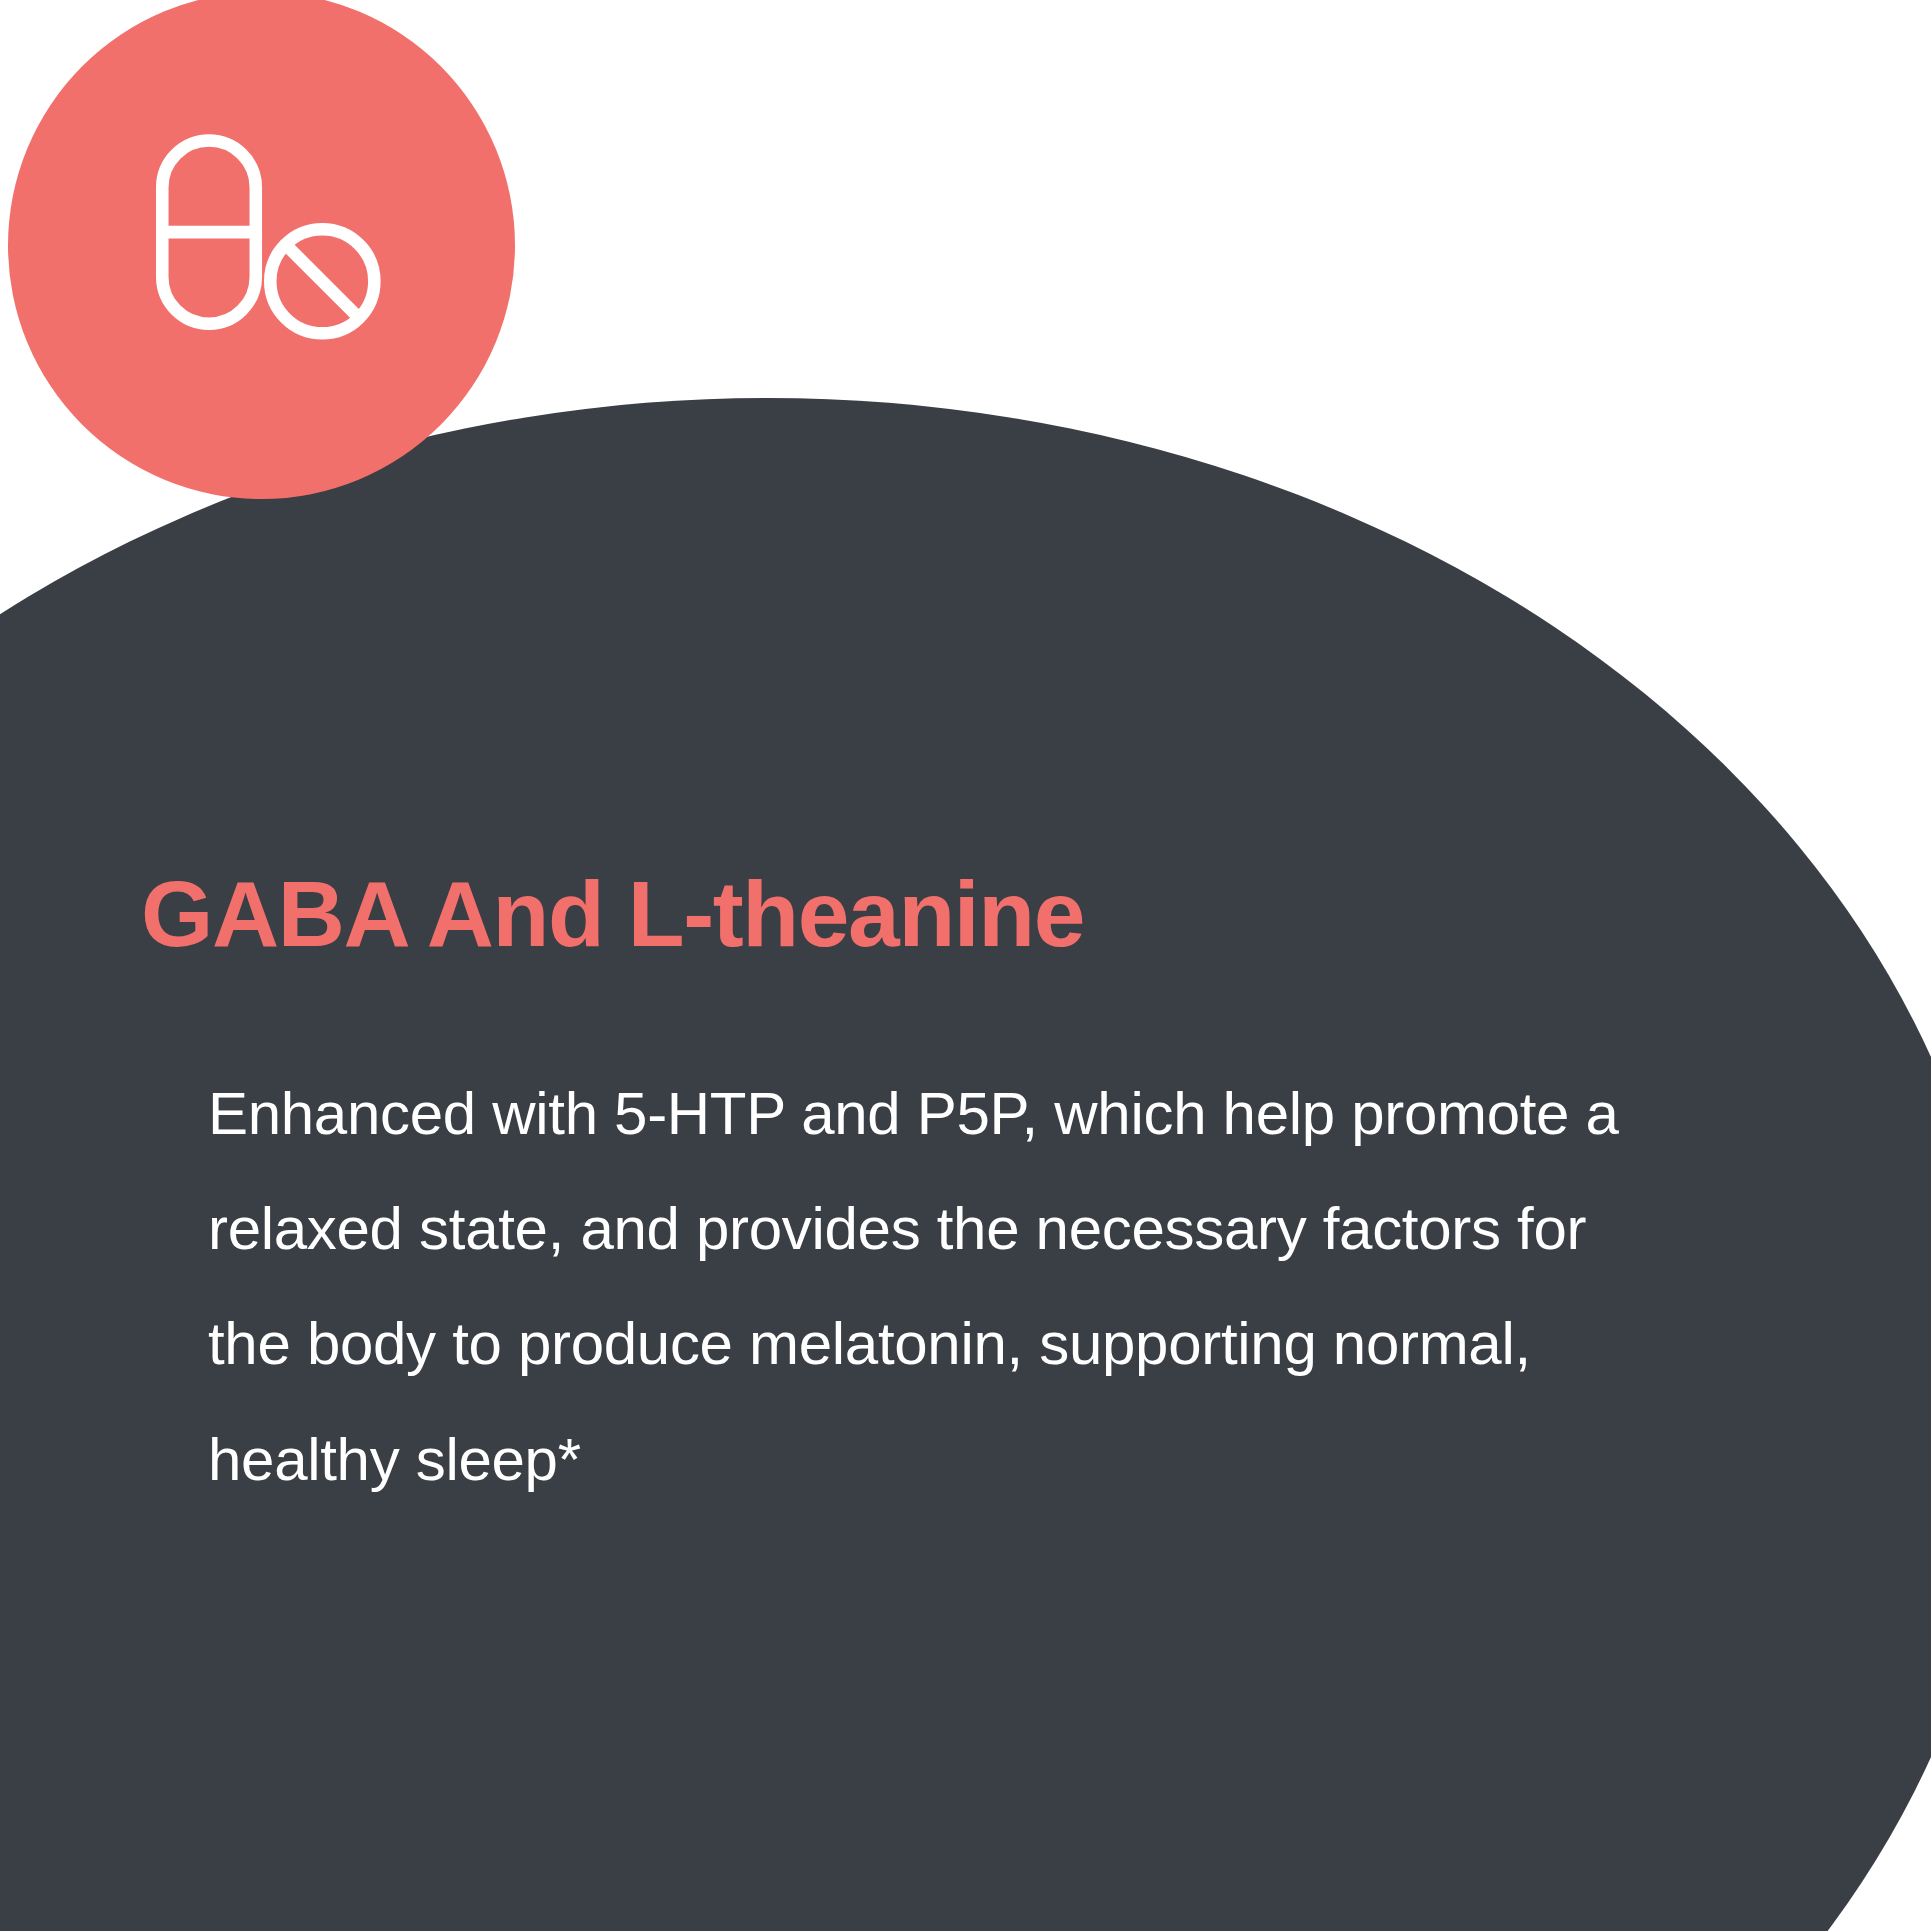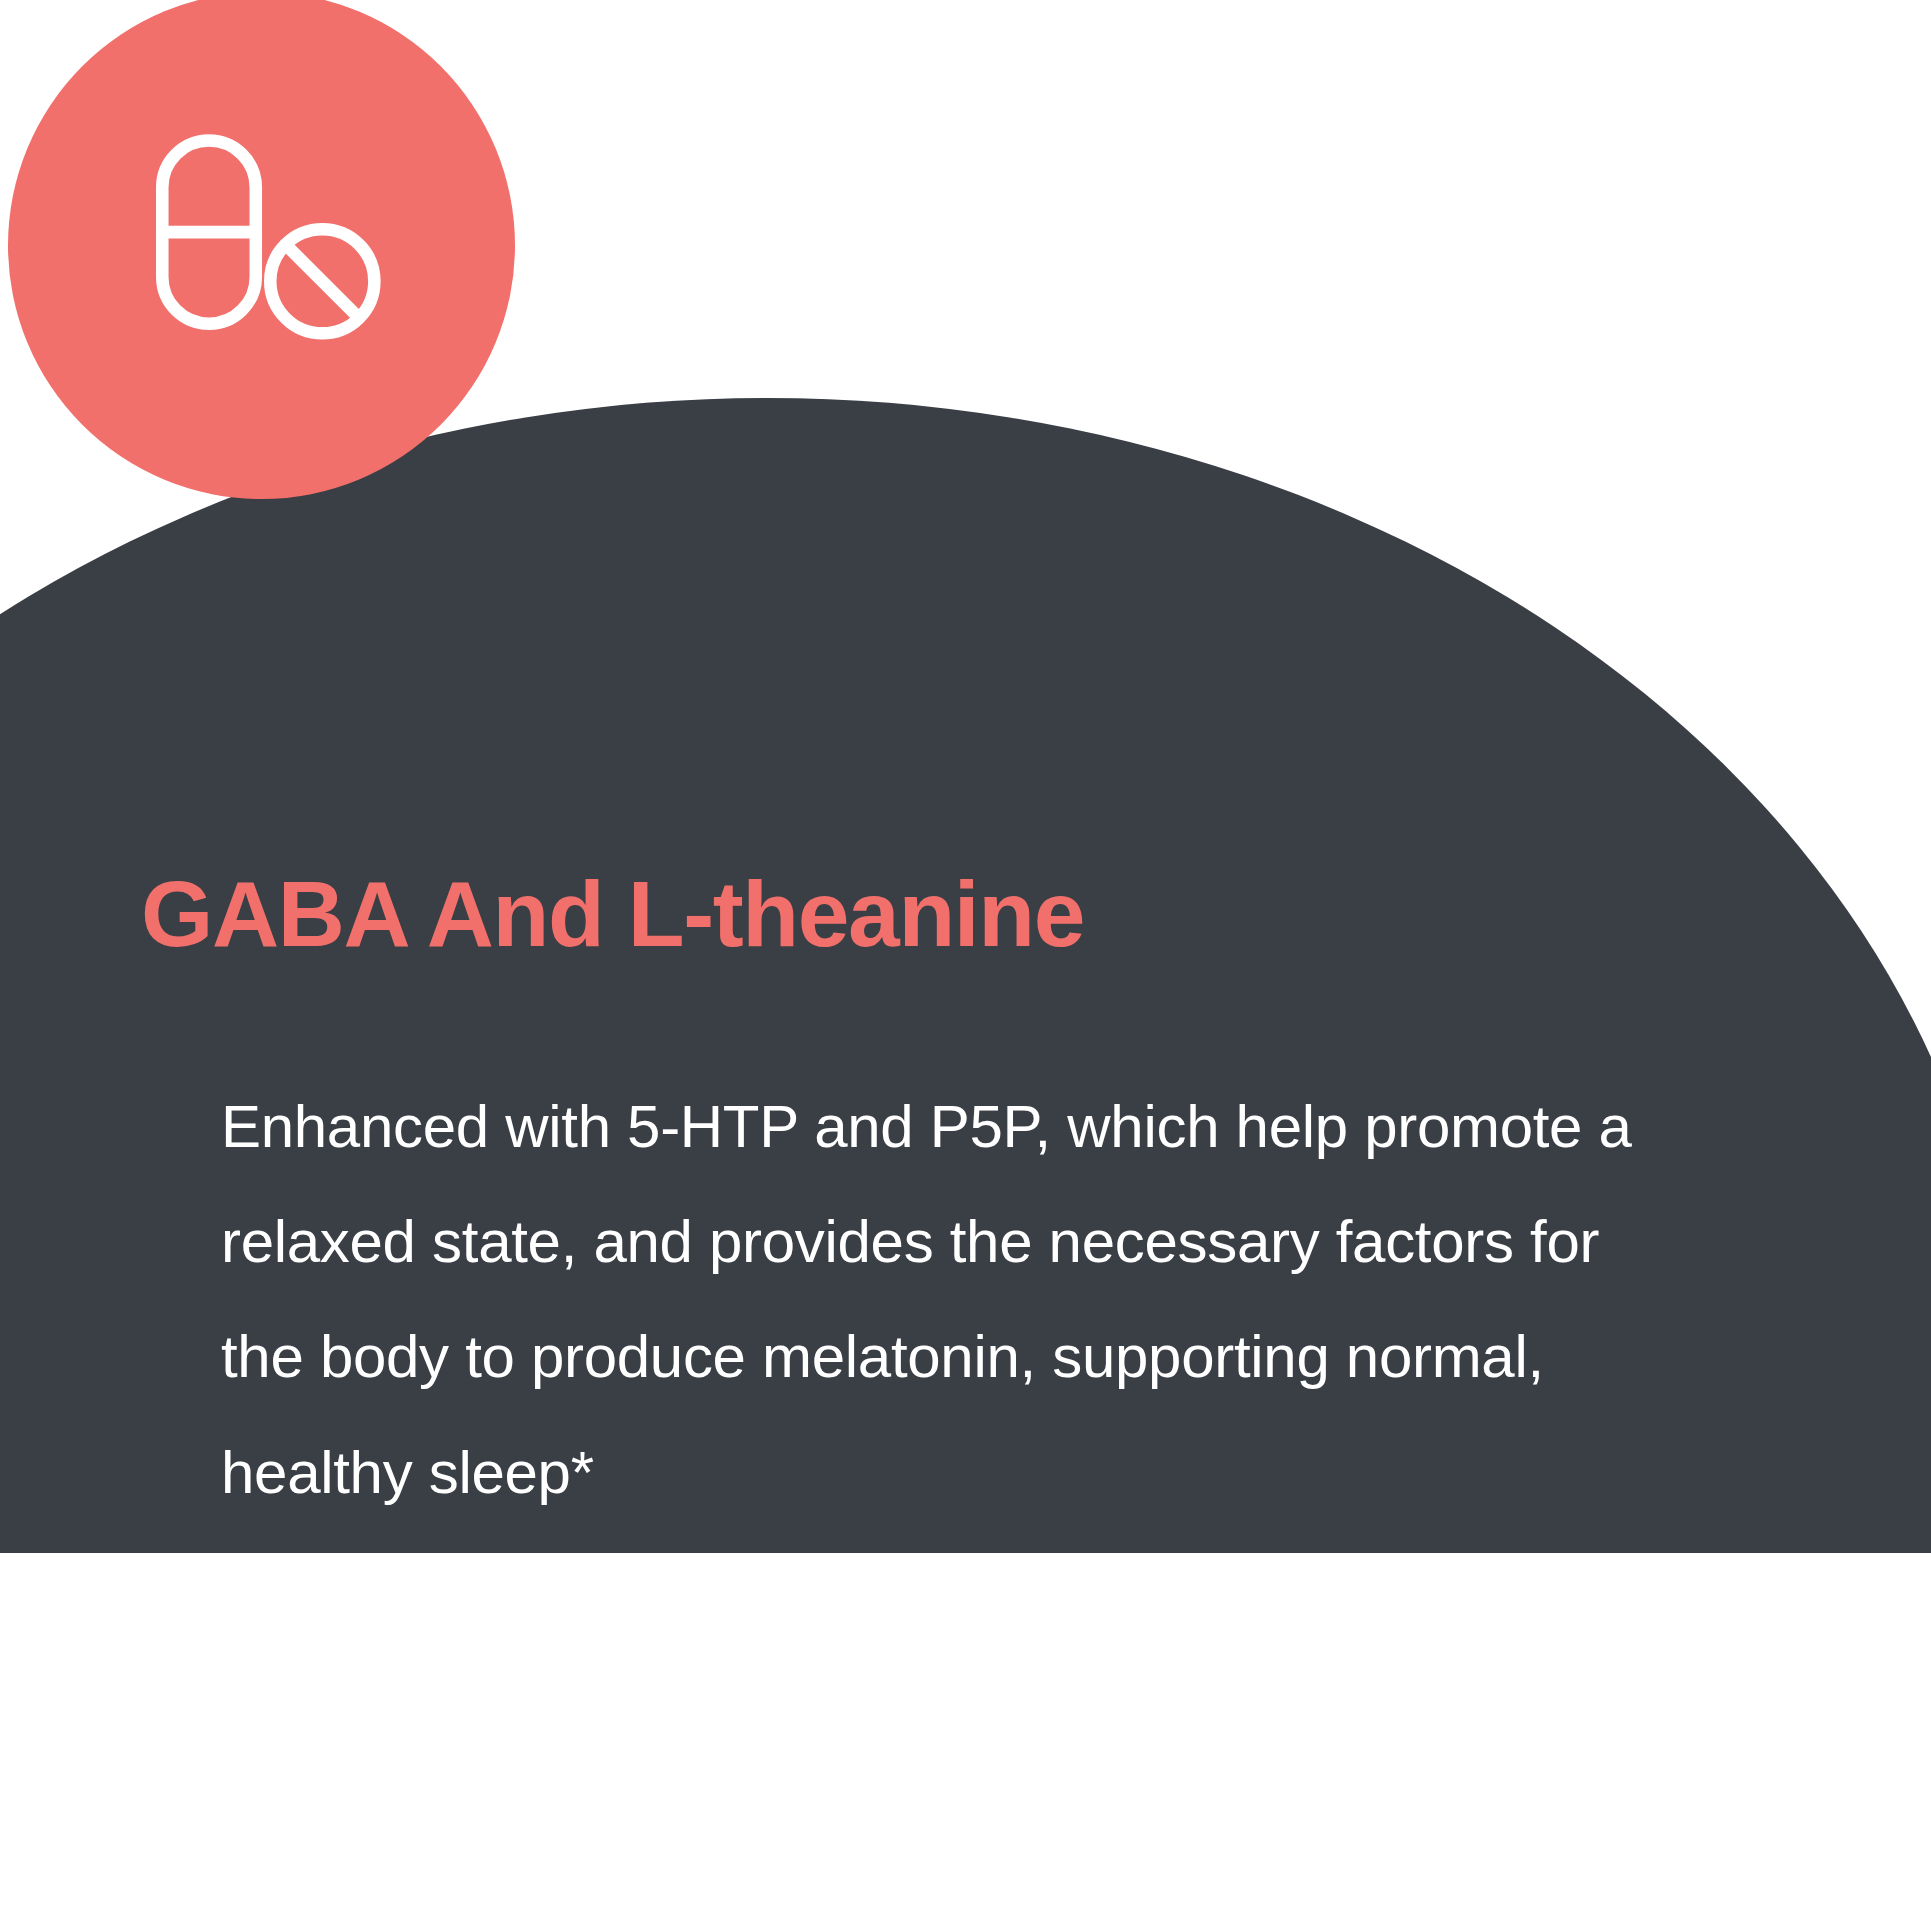--- a/index.html
+++ b/index.html
@@ -9,21 +9,21 @@
   }
   body {
     width: 1931px;
     height: 1931px;
     overflow: hidden;
     font-family: "Liberation Sans", sans-serif;
   }
   .canvas {
     position: relative;
     width: 1931px;
-    height: 1553px;
+    height: 1931px;
     background: #ffffff;
     overflow: hidden;
   }
 
   
   .badge-circle {
     position: absolute;
     left: 7.7px;
     top: -7.7px;
     width: 507px;
@@ -76,21 +76,21 @@
     font-size: 93px;
     line-height: 1.12;
     letter-spacing: -1.4px;
     white-space: nowrap;
   }
   .body-copy {
     position: absolute;
     left: 208px;
     top: 1056px;
     width: 1448px;
-    margin: 13px;
+    margin: 0;
     color: #FFFFFF;
     font-family: "Liberation Sans", sans-serif;
     font-weight: 400;
     font-size: 60px;
     line-height: 1.92;
     letter-spacing: -0.3px;
   }
 </style>
 </head>
 <body>

